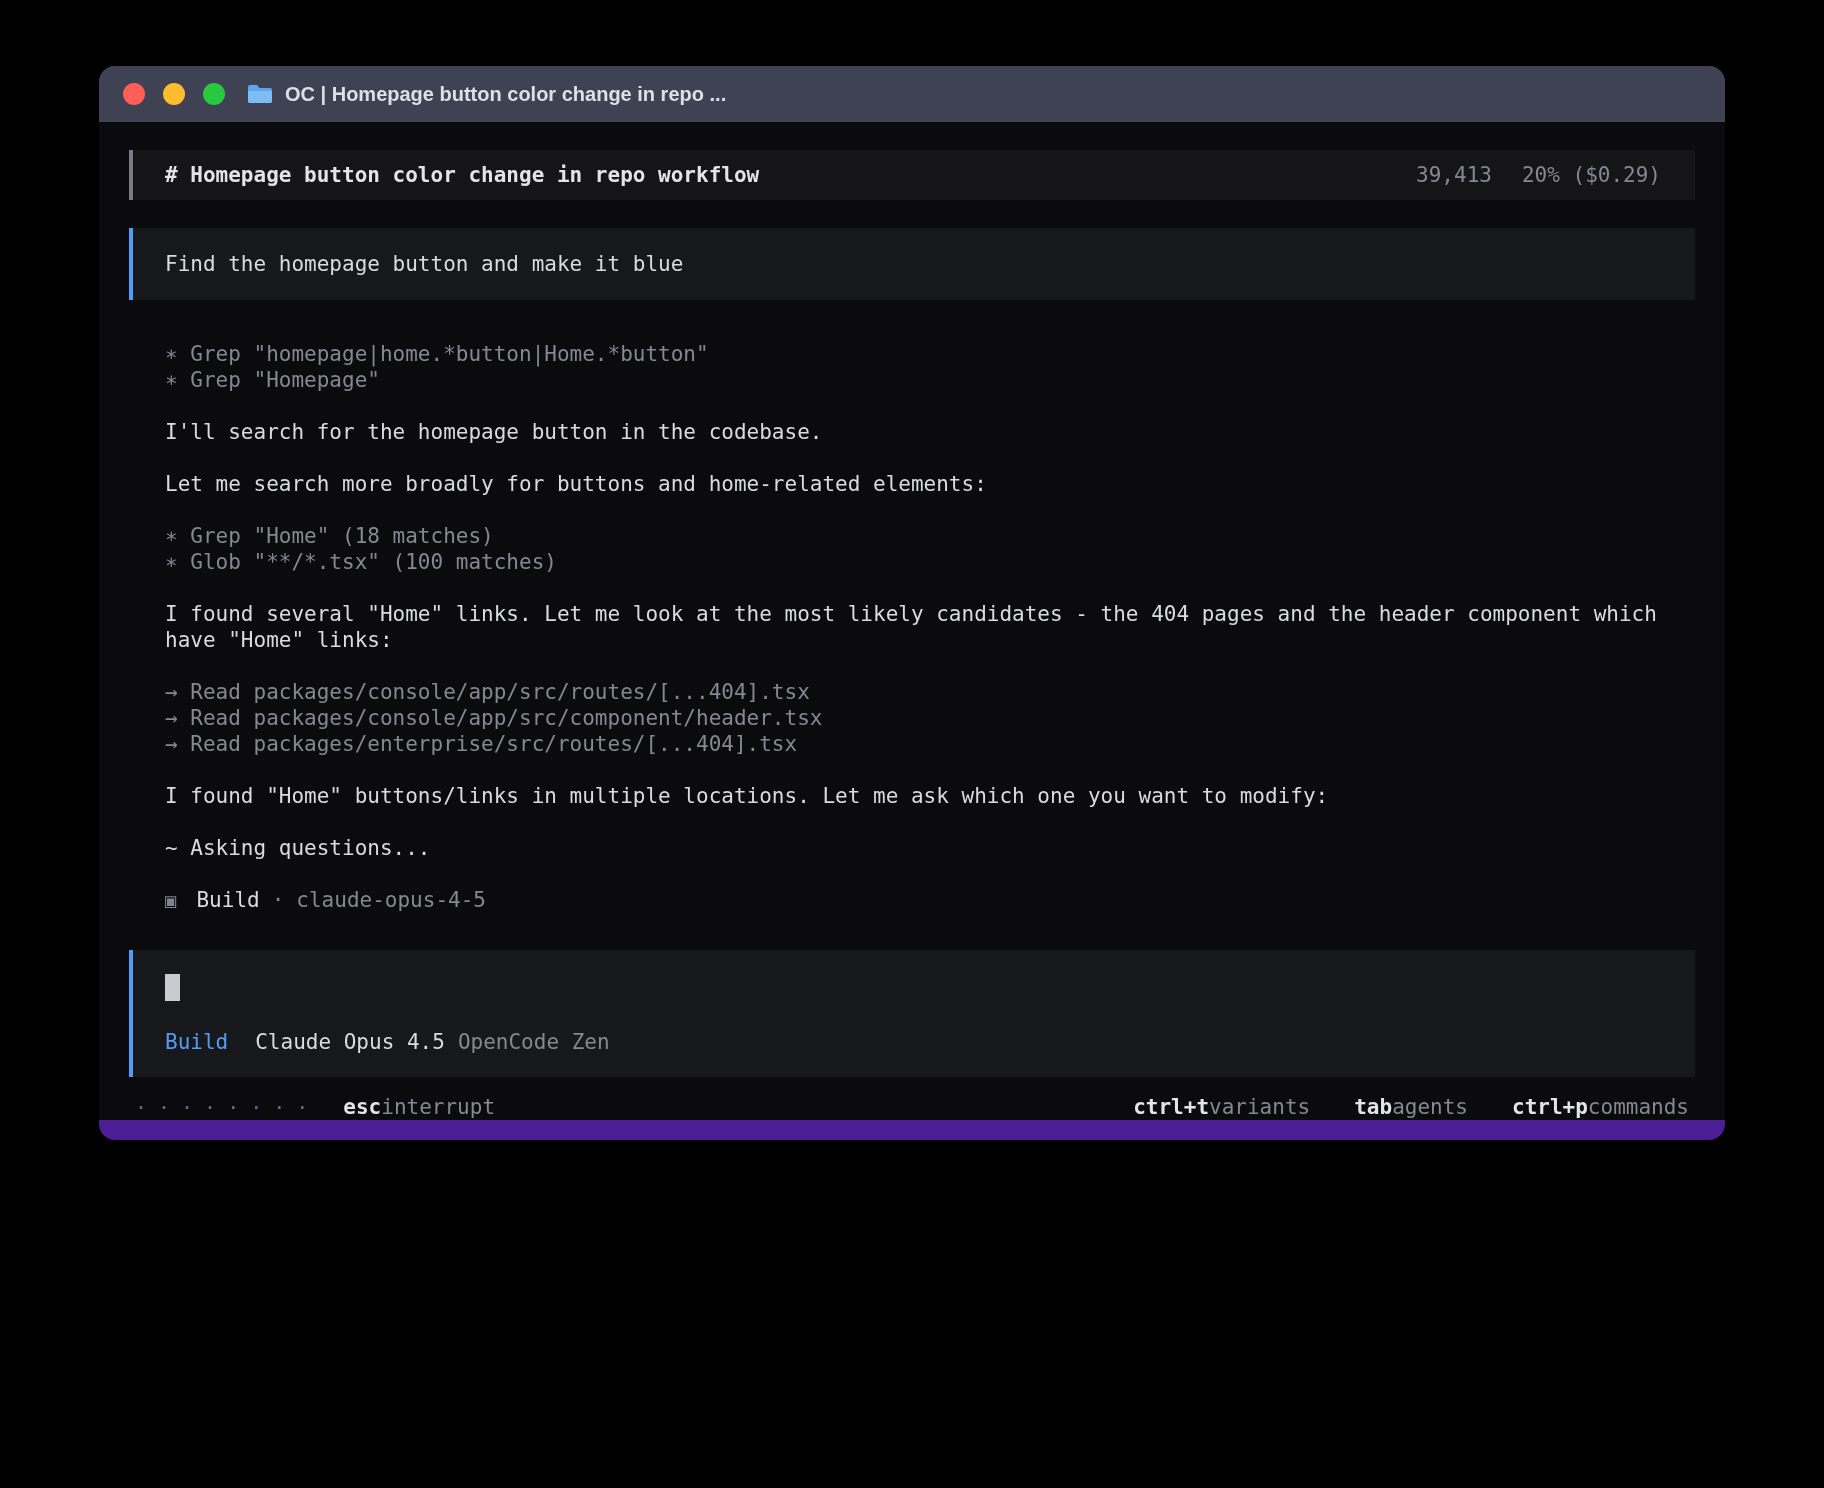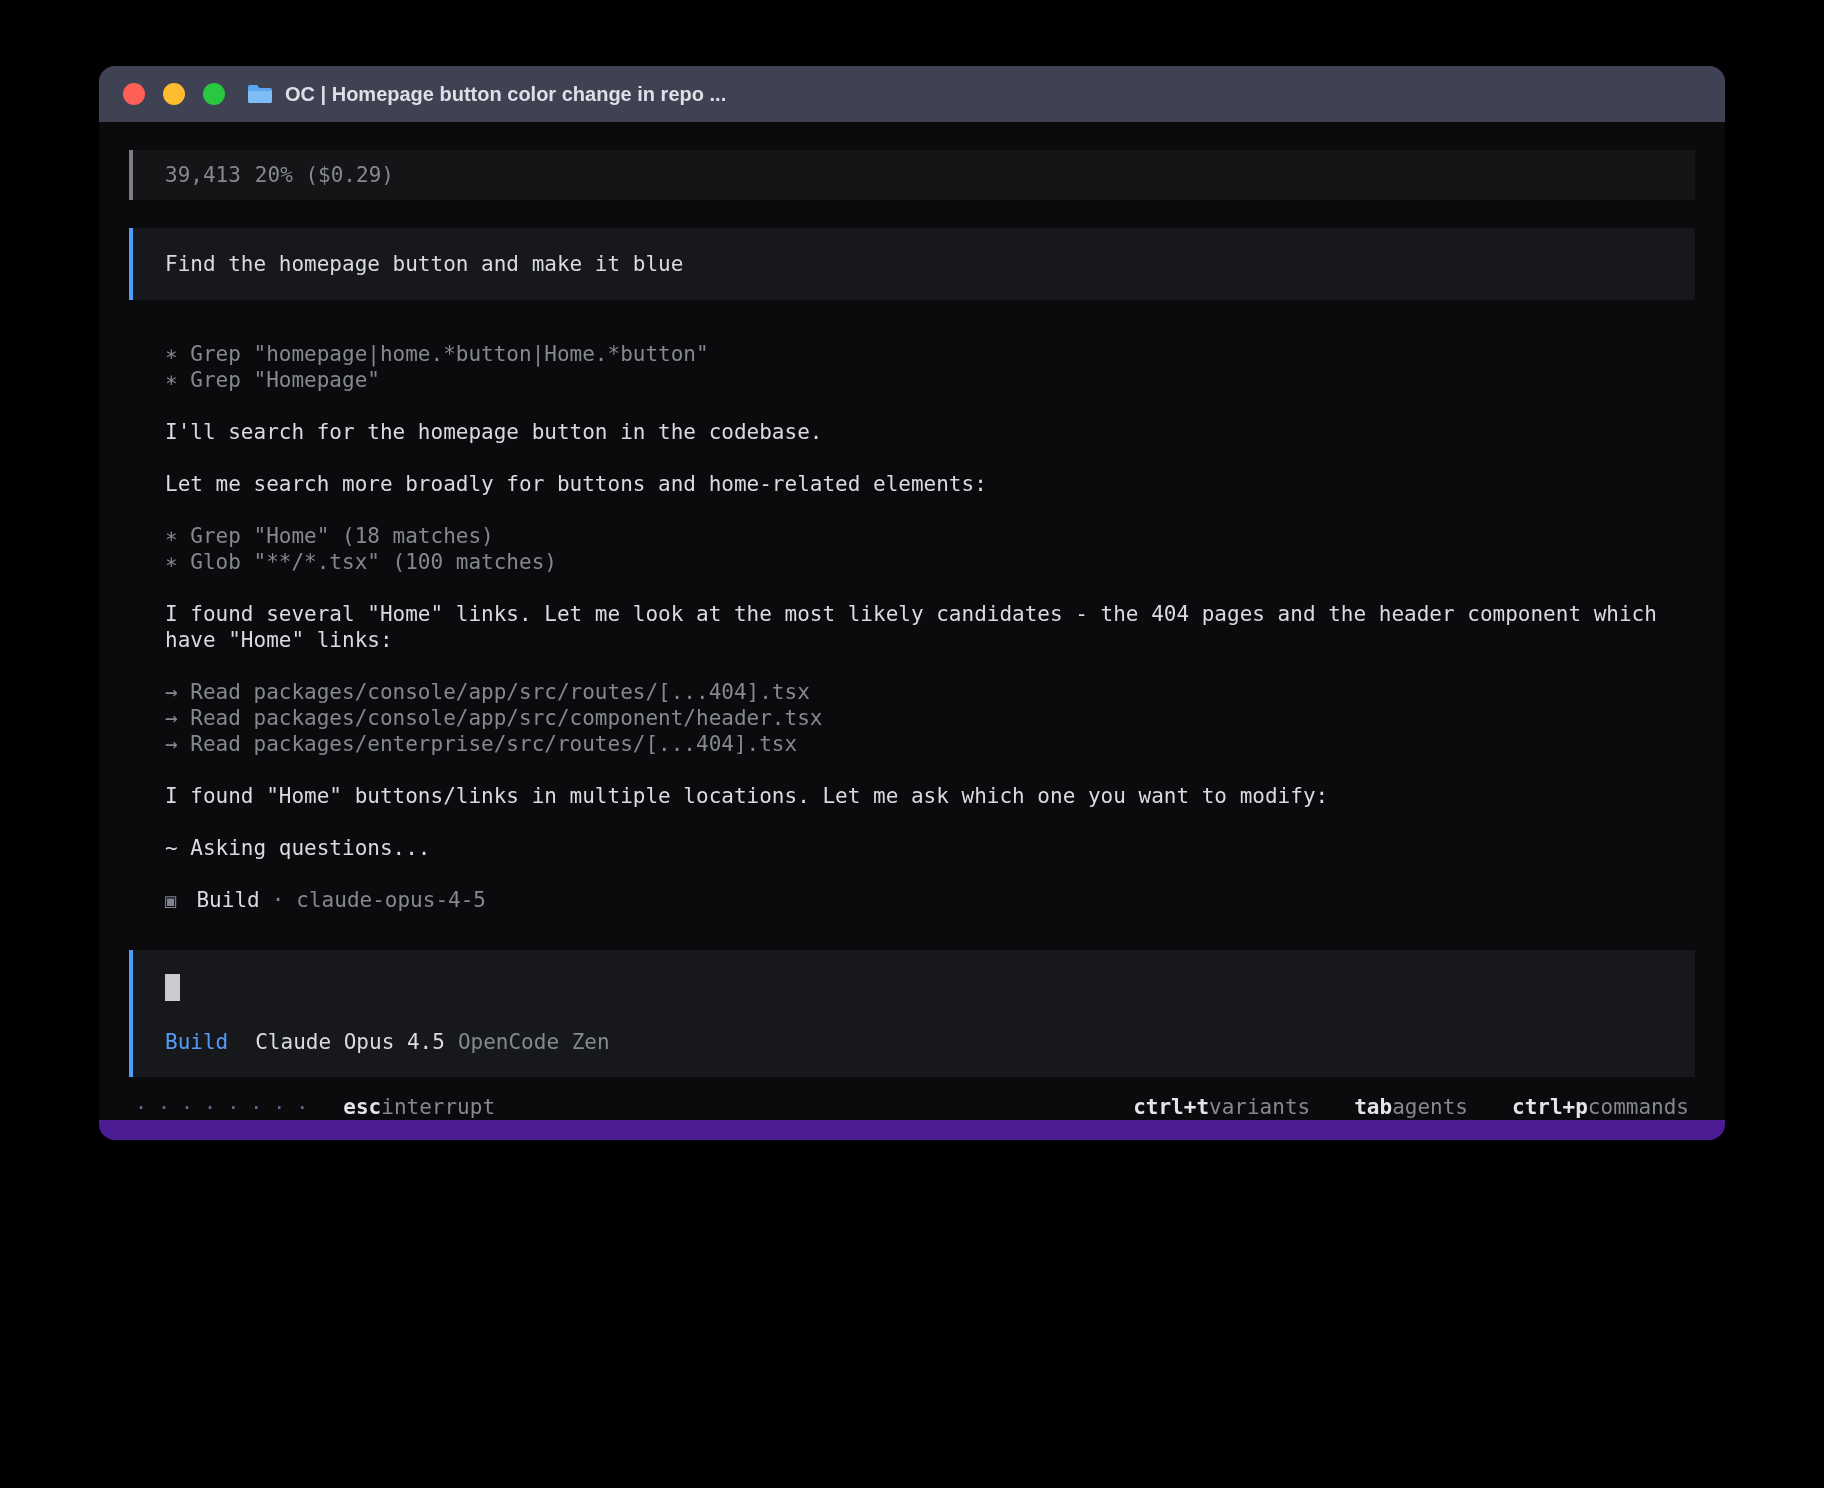--- a/index.html
+++ b/index.html
@@ -59,21 +59,21 @@
   .session-header {
     background: #151518;
     border-left: 4px solid #797d86;
     height: 78px;
     display: flex;
     align-items: center;
     justify-content: space-between;
     padding: 0 34px 0 32px;
   }
   .session-title { font-weight: bold; color: #e3e4e8; }
-  .session-stats { display: flex; gap: 14px; color: #84888f; }
+  .session-stats { display: flex; gap: 30px; color: #84888f; }
 
   .user-msg {
     margin-top: 28px;
     background: #17181c;
     border-left: 4px solid #4f9df8;
     min-height: 72px;
     display: flex;
     align-items: center;
     padding: 0 32px;
   }
@@ -137,20 +137,21 @@
           <path d="M1 8 L25 8 L25 18 Q25 20 23 20 L3 20 Q1 20 1 18 Z" fill="#7dbcf5"></path>
         </svg>
       </span>
       <span class="win-title">OC | Homepage button color change in repo ...</span>
     </div>
   </div>
 
   <div class="terminal">
 
     <div class="session-header">
+      <span class="session-title"># Homepage button color change in repo workflow</span>
       <span class="session-stats">
         <span>39,413</span>
         <span>20% ($0.29)</span>
       </span>
     </div>
 
     <div class="user-msg">
       <span>Find the homepage button and make it blue</span>
     </div>
 

